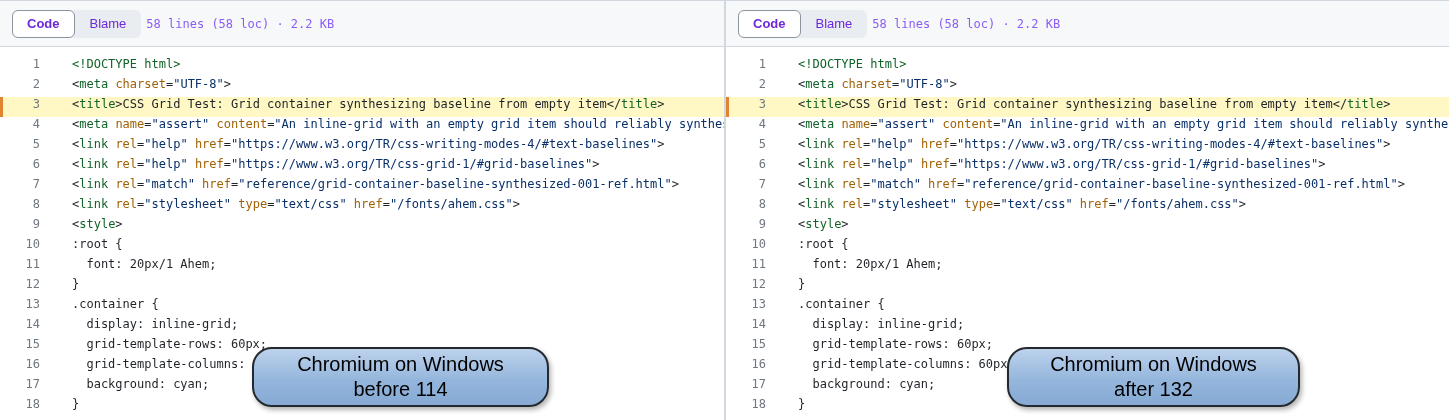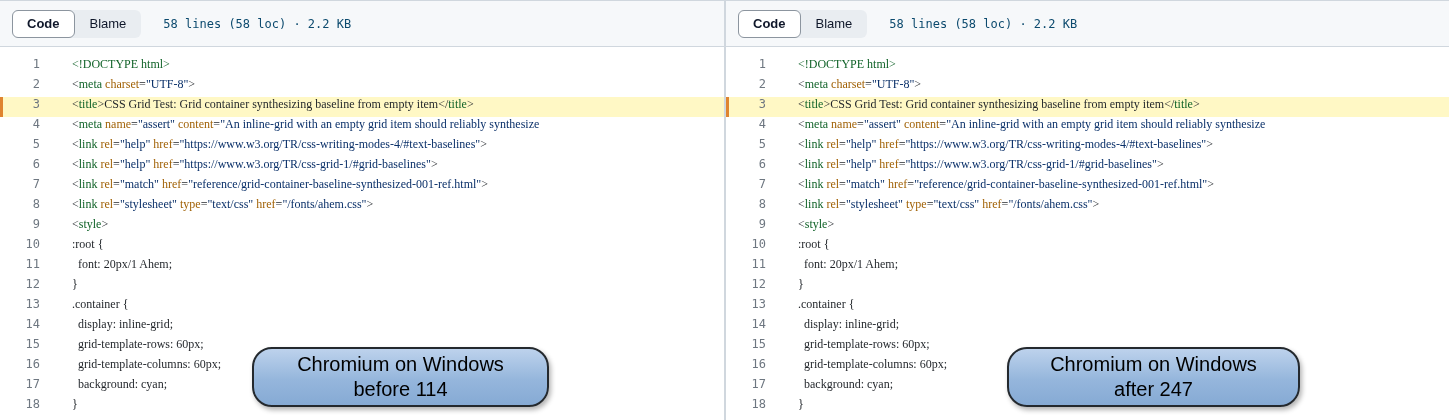--- a/index.html
+++ b/index.html
@@ -25,29 +25,29 @@
     background: #f6f8fa;
     border-bottom: 1px solid #d0d7de;
   }
   .seg {
     display: flex; align-items: center;
     background: #e9edf1; border-radius: 6px;
   }
   .seg-btn {
     height: 28px; padding: 0 14px;
     font: 400 13px "Liberation Sans", sans-serif;
-    color: #0f172a; background: transparent;
+    color: #6d28d9; background: transparent;
     border: 1px solid transparent; border-radius: 6px;
     cursor: pointer;
   }
   .seg-btn.active {
     background: #ffffff; border-color: #8c959f; font-weight: 600;
   }
   .meta {
-    margin-left: 22px; color: #0c4a6e;
+    margin-left: 5px; color: #8b5cf6;
     font: 12px "DejaVu Sans Mono", monospace;
     white-space: pre;
   }
 
   .code-body { padding-top: 10px; }
   .line-row {
     position: relative; display: flex;
     height: 20px; line-height: 20px;
     font: 12px "DejaVu Sans Mono", monospace;
     white-space: pre;
@@ -55,21 +55,21 @@
   .line-row.hl { background: #fff8c5; }
   .line-row.hl::before {
     content: ""; position: absolute; left: 0; top: 0; bottom: 0;
     width: 3px; background: #df8430;
   }
   .gutter {
     display: inline-block; width: 52px; min-width: 52px;
     padding-right: 12px; text-align: right;
     color: #6e7781; cursor: pointer;
   }
-  .code-cell { flex: 1; overflow: hidden; padding-left: 20px; font-family: Liberation Serif, serif; }
+  .code-cell { flex: 1; overflow: hidden; padding-left: 20px; }
   .tok-p    { color: #1f2328; }
   .tok-ent  { color: #116329; }
   .tok-attr { color: #a16207; }
   .tok-str  { color: #0a3069; }
 
   .callout {
     position: absolute; z-index: 5;
     border: 2px solid #24292e; border-radius: 20px;
     background: linear-gradient(180deg, #bdd2ec 0%, #95b6dc 55%, #86aad4 100%);
     box-shadow: 2px 3px 5px rgba(0,0,0,0.3);
@@ -142,17 +142,17 @@
         <div class="line-row"><span class="gutter">12</span><span class="code-cell"><span class="tok-p">}</span></span></div>
         <div class="line-row"><span class="gutter">13</span><span class="code-cell"><span class="tok-p">.container {</span></span></div>
         <div class="line-row"><span class="gutter">14</span><span class="code-cell"><span class="tok-p">  display: inline-grid;</span></span></div>
         <div class="line-row"><span class="gutter">15</span><span class="code-cell"><span class="tok-p">  grid-template-rows: 60px;</span></span></div>
         <div class="line-row"><span class="gutter">16</span><span class="code-cell"><span class="tok-p">  grid-template-columns: 60px;</span></span></div>
         <div class="line-row"><span class="gutter">17</span><span class="code-cell"><span class="tok-p">  background: cyan;</span></span></div>
         <div class="line-row"><span class="gutter">18</span><span class="code-cell"><span class="tok-p">}</span></span></div>
       </div>
     <div class="callout">
       <div>Chromium on Windows</div>
-      <div>after 247</div>
+      <div>after 132</div>
     </div>
   </section>
 
 </div>
 
 </body></html>

